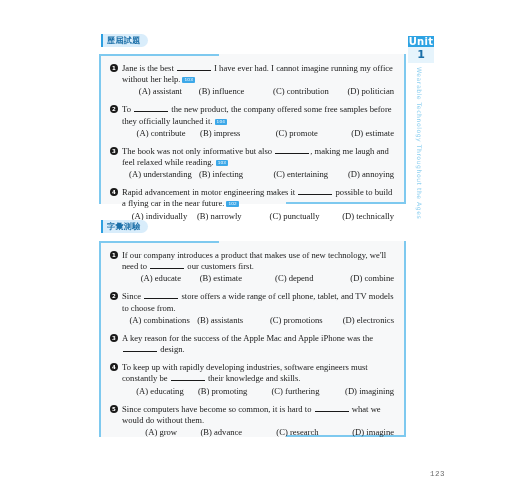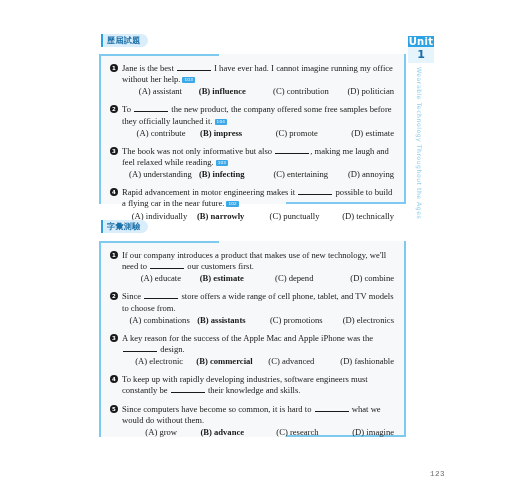--- a/index.html
+++ b/index.html
@@ -151,21 +151,21 @@
     margin-top: 1px;
     font-family: "Liberation Serif", serif;
     font-size: 8.6px;
     line-height: 11px;
     color: #1a1a1a;
   }
   .q-options .opt {
     white-space: nowrap;
   }
   .q-options .opt:nth-child(1) { width: 95px; text-align: center; }
-  .q-options .opt:nth-child(2) { width: 92px; font-weight: bold; }
+  .q-options .opt:nth-child(2) { width: 92px; }
   .q-options .opt:nth-child(3) { width: 92px; }
   .q-options .opt:nth-child(4) { width: auto; }
 
   
   .unit-tab {
     position: absolute;
     width: 26px;
   }
   .unit-tab-label {
     background: #2ea3e3;
@@ -308,31 +308,31 @@
           <span class="opt">(A) combinations</span>
           <span class="opt">(B) assistants</span>
           <span class="opt">(C) promotions</span>
           <span class="opt">(D) electronics</span>
         </div>
       </div>
 
       <div class="q-item">
         <span class="q-num">3</span>
         <p class="q-stem"><span>A key reason for the success of the Apple Mac and Apple iPhone was the </span><span class="blank"></span><span> design.</span></p>
-        <div class="q-options">
-          <span class="opt">(A) electronic</span>
-          <span class="opt">(B) commercial</span>
-          <span class="opt">(C) advanced</span>
-          <span class="opt">(D) fashionable</span>
-        </div>
       </div>
 
       <div class="q-item">
         <span class="q-num">4</span>
         <p class="q-stem"><span>To keep up with rapidly developing industries, software engineers must constantly be </span><span class="blank"></span><span> their knowledge and skills.</span></p>
+        <div class="q-options">
+          <span class="opt">(A) educating</span>
+          <span class="opt">(B) promoting</span>
+          <span class="opt">(C) furthering</span>
+          <span class="opt">(D) imagining</span>
+        </div>
       </div>
 
       <div class="q-item">
         <span class="q-num">5</span>
         <p class="q-stem"><span>Since computers have become so common, it is hard to </span><span class="blank"></span><span> what we would do without them.</span></p>
         <div class="q-options">
           <span class="opt">(A) grow</span>
           <span class="opt">(B) advance</span>
           <span class="opt">(C) research</span>
           <span class="opt">(D) imagine</span>

